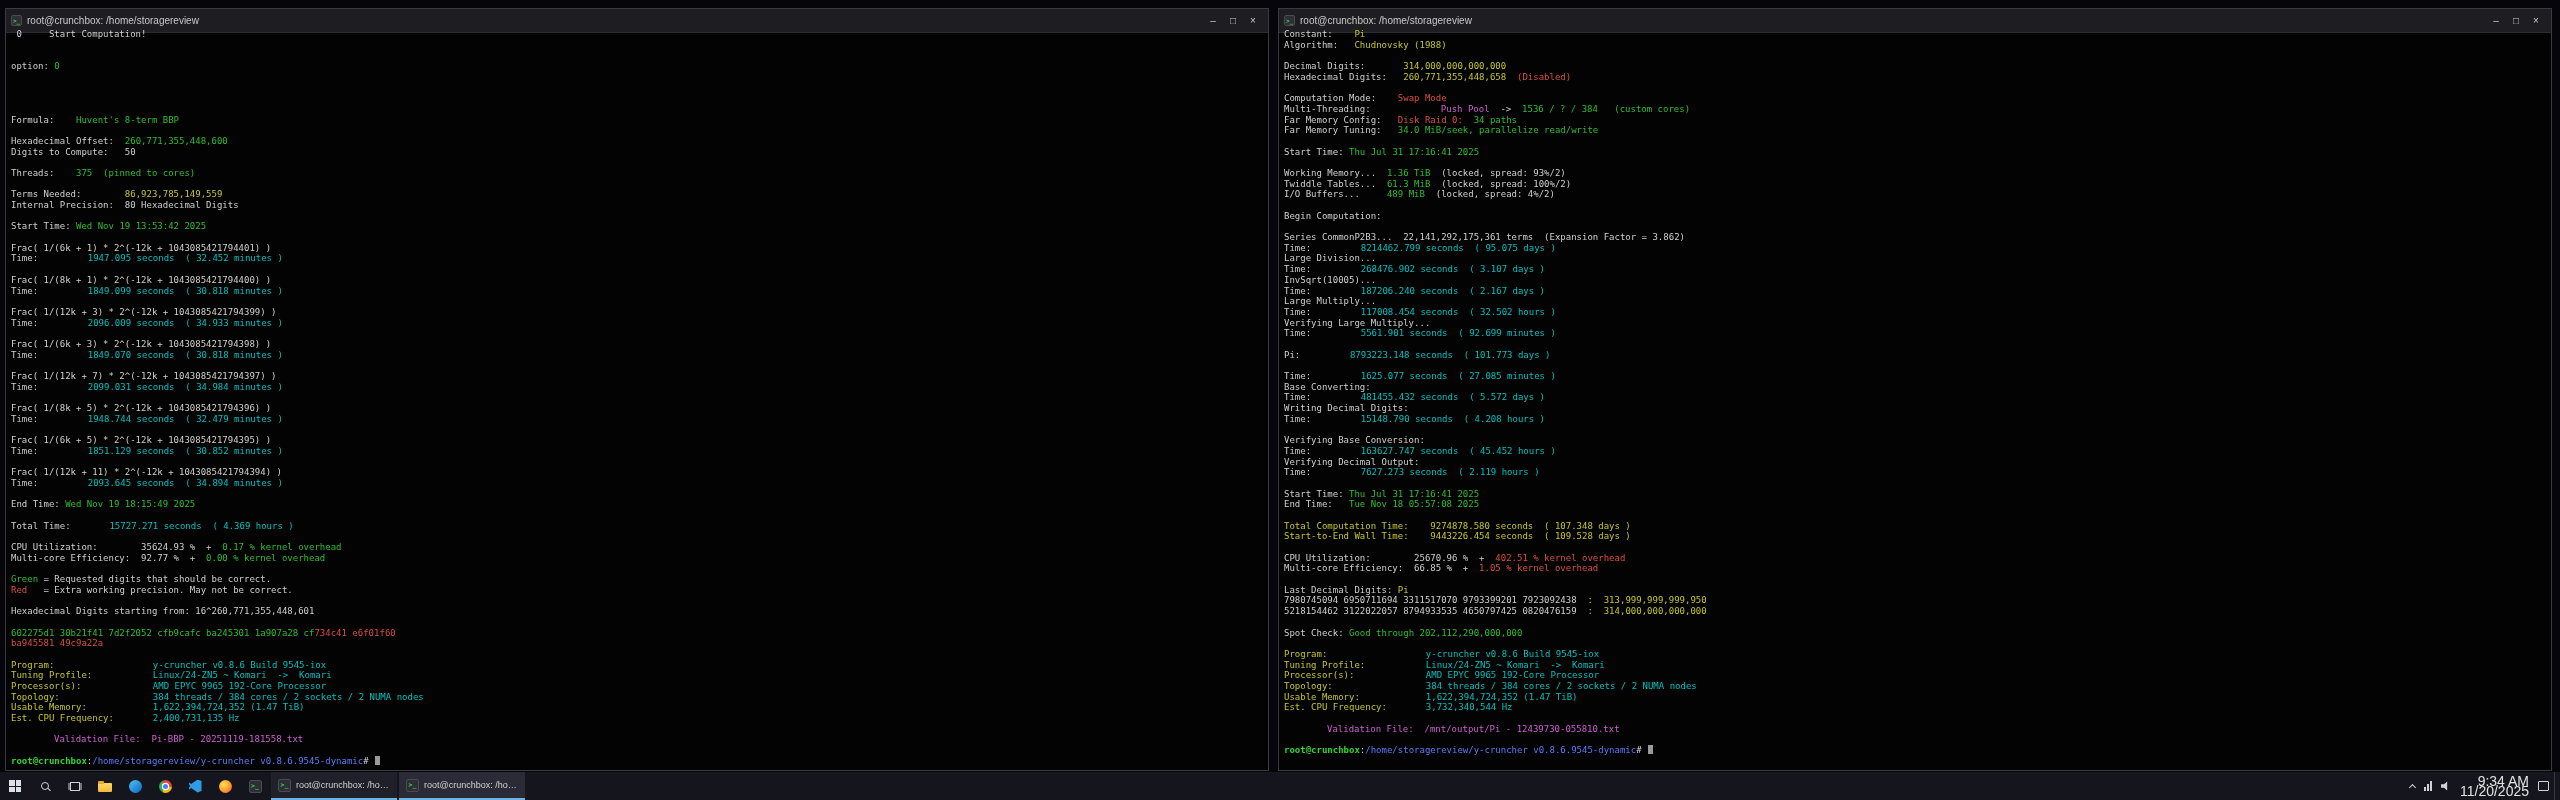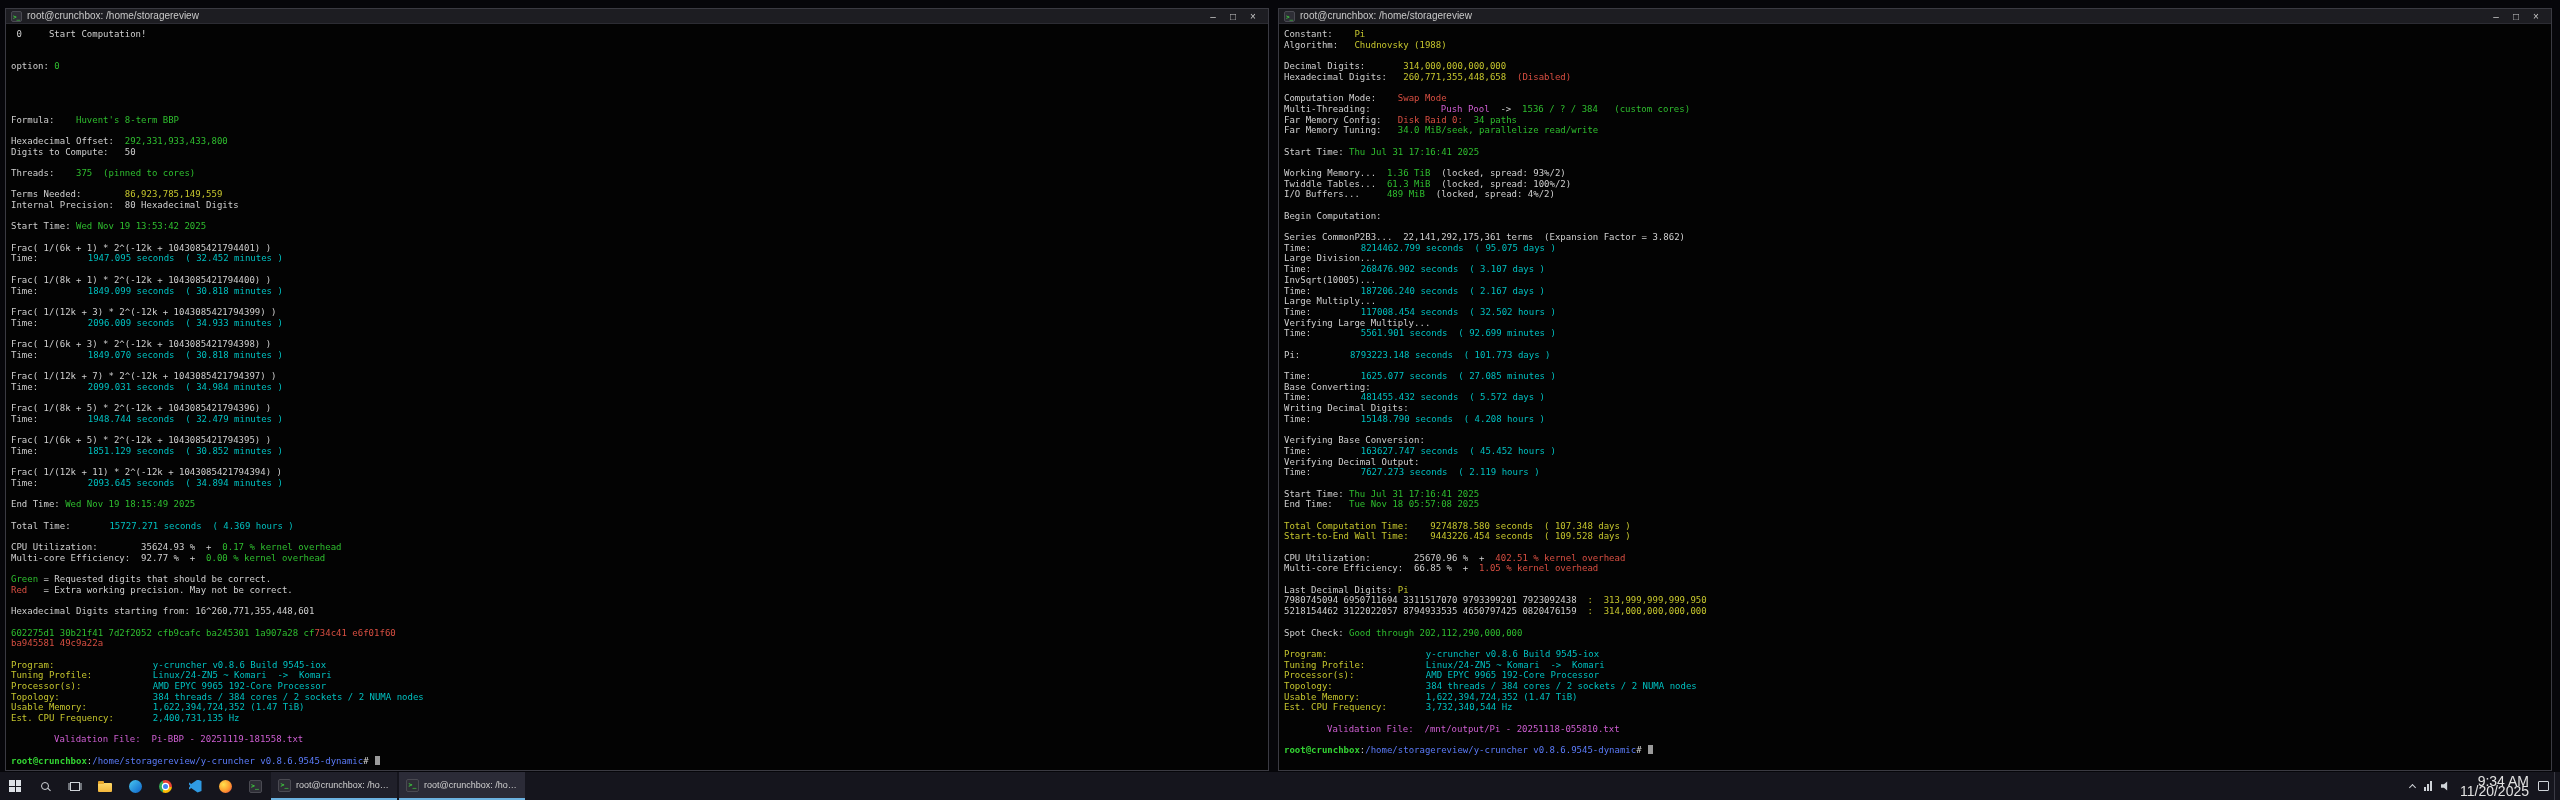--- a/index.html
+++ b/index.html
@@ -3,21 +3,21 @@
 <meta charset="utf-8">
 <style>
   * { box-sizing: border-box; margin: 0; padding: 0; }
   html,body { width:2560px; height:800px; overflow:hidden; background:#06060a; font-family:"Liberation Sans", sans-serif; }
   #desktop { position:absolute; inset:0; background:#06060a; }
 
   
   .window { position:absolute; background:#030303; border:1px solid #3a3a42; }
   .window.left  { left:5px;    top:8px; width:1264px; height:763px; }
   .window.right { left:1278px; top:8px; width:1274px; height:763px; }
-  .titlebar { height:15px; background:#1d1d22; border-bottom:1px solid #2c2c33; display:flex; align-items:center; padding:0 5px; gap:5px; }
+  .titlebar { height:24px; background:#1d1d22; border-bottom:1px solid #2c2c33; display:flex; align-items:center; padding:0 5px; gap:5px; }
   .titlebar .title { flex:1; color:#c9c9c9; font-size:10px; line-height:16px; white-space:nowrap; overflow:hidden; }
   .controls { display:flex; }
   .ctrl { width:20px; text-align:center; color:#c9c9c9; font-size:10px; line-height:15px; cursor:default; }
   .mini-term-icon { width:11px; height:11px; background:#2e2e36; border:1px solid #4a4a52; border-radius:2px;
     color:#3fd23f; font:bold 6px/9px "DejaVu Sans Mono",monospace; text-align:center; flex:none; }
 
   .term { position:absolute; top:17px; left:0; right:0; bottom:0; padding:3px 0 0 5px; overflow:hidden;
     font:9px/10.7px "DejaVu Sans Mono", monospace; }
   .tline { white-space:pre; height:10.7px; }
   .c-w { color:#d0d0d0; }
@@ -85,21 +85,21 @@
         <div class="tline"><span class="c-w"> 0     Start Computation!</span></div>
         <div class="tline">&nbsp;</div>
         <div class="tline">&nbsp;</div>
         <div class="tline"><span class="c-w">option: </span><span class="c-g">0</span></div>
         <div class="tline">&nbsp;</div>
         <div class="tline">&nbsp;</div>
         <div class="tline">&nbsp;</div>
         <div class="tline">&nbsp;</div>
         <div class="tline"><span class="c-w">Formula:    </span><span class="c-g">Huvent's 8-term BBP</span></div>
         <div class="tline">&nbsp;</div>
-        <div class="tline"><span class="c-w">Hexadecimal Offset:  </span><span class="c-g">292,331,933,433,800</span></div>
+        <div class="tline"><span class="c-w">Hexadecimal Offset:  </span><span class="c-g">260,771,355,448,600</span></div>
         <div class="tline"><span class="c-w">Digits to Compute:   50</span></div>
         <div class="tline">&nbsp;</div>
         <div class="tline"><span class="c-w">Threads:    </span><span class="c-g">375  (pinned to cores)</span></div>
         <div class="tline">&nbsp;</div>
         <div class="tline"><span class="c-w">Terms Needed:        </span><span class="c-y">86,923,785,149,559</span></div>
         <div class="tline"><span class="c-w">Internal Precision:  80 Hexadecimal Digits</span></div>
         <div class="tline">&nbsp;</div>
         <div class="tline"><span class="c-w">Start Time: </span><span class="c-g">Wed Nov 19 13:53:42 2025</span></div>
         <div class="tline">&nbsp;</div>
         <div class="tline"><span class="c-w">Frac( 1/(6k + 1) * 2^(-12k + 1043085421794401) )</span></div>
@@ -223,21 +223,21 @@
         <div class="tline">&nbsp;</div>
         <div class="tline"><span class="c-w">Spot Check: </span><span class="c-g">Good through 202,112,290,000,000</span></div>
         <div class="tline">&nbsp;</div>
         <div class="tline"><span class="c-y">Program:             </span><span class="c-c">y-cruncher v0.8.6 Build 9545-iox</span></div>
         <div class="tline"><span class="c-y">Tuning Profile:      </span><span class="c-c">Linux/24-ZN5 ~ Komari  -&gt;  Komari</span></div>
         <div class="tline"><span class="c-y">Processor(s):        </span><span class="c-c">AMD EPYC 9965 192-Core Processor</span></div>
         <div class="tline"><span class="c-y">Topology:            </span><span class="c-c">384 threads / 384 cores / 2 sockets / 2 NUMA nodes</span></div>
         <div class="tline"><span class="c-y">Usable Memory:       </span><span class="c-c">1,622,394,724,352 (1.47 TiB)</span></div>
         <div class="tline"><span class="c-y">Est. CPU Frequency:  </span><span class="c-c">3,732,340,544 Hz</span></div>
         <div class="tline">&nbsp;</div>
-        <div class="tline"><span class="c-m">Validation File:  /mnt/output/Pi - 20251118-055810.txt</span></div>
+        <div class="tline"><span class="c-m">Validation File:  /mnt/output/Pi - 12439730-055810.txt</span></div>
         <div class="tline">&nbsp;</div>
         <div class="tline"><span class="c-gb">root@crunchbox</span><span class="c-w">:</span><span class="c-bb">/home/storagereview/y-cruncher v0.8.6.9545-dynamic</span><span class="c-w"># </span><span class="cursor"></span></div>
       </div>
   </div>
 
   <div class="taskbar">
     <div class="tb-btn">
       <span class="win-logo">
           <i></i>
           <i></i>

